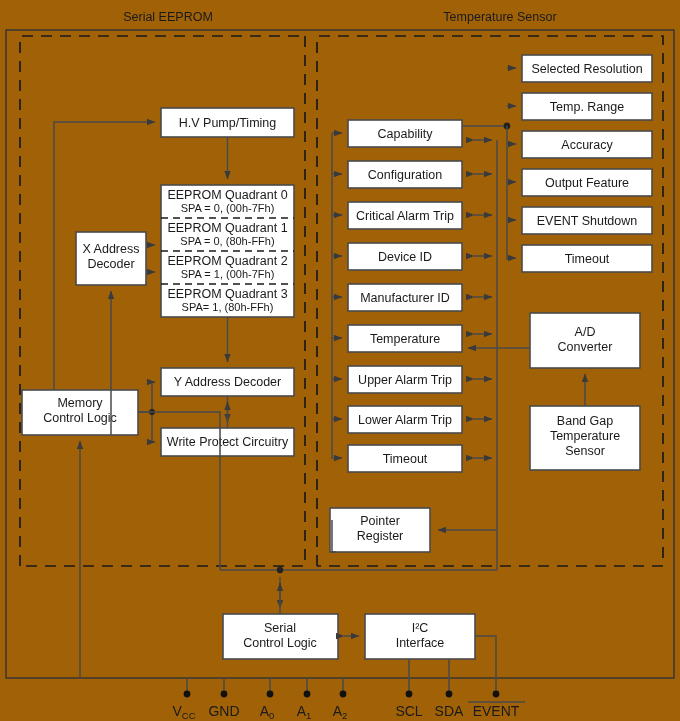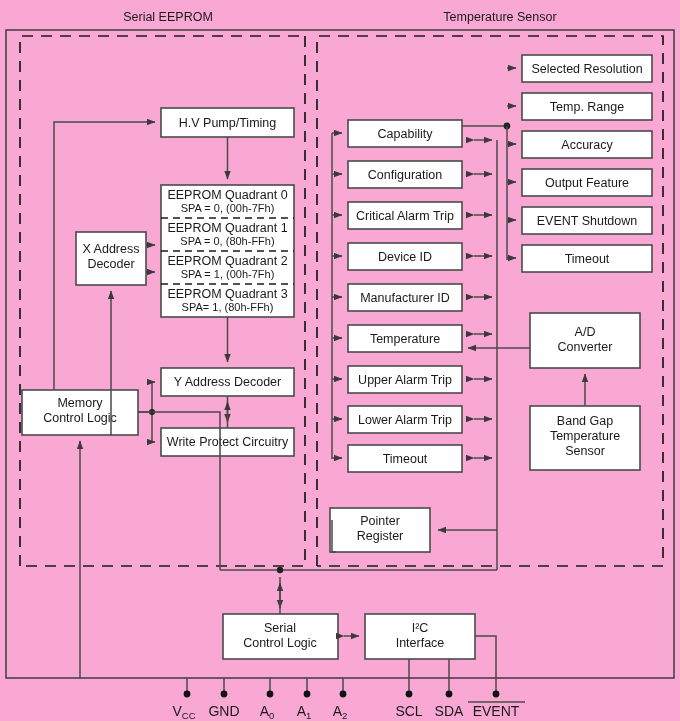--- a/index.html
+++ b/index.html
@@ -1,18 +1,18 @@
 <!DOCTYPE html>
 <html><head>
 <meta charset="utf-8">
 <style>
   html,body{margin:0;padding:0;background:#ffffff;}
   body{width:680px;height:721px;overflow:hidden;
        font-family:"Liberation Sans","DejaVu Sans",sans-serif;}
-  #diagram{position:relative;width:680px;height:721px;background:#f9a8d4;}
+  #diagram{position:relative;width:680px;height:721px;background:#a16207;}
   svg{display:block;}
   .blk{fill:#ffffff;stroke:#4a4a4a;stroke-width:1.6;}
   .ln{stroke:#4a4a4a;stroke-width:1.5;fill:none;}
   .dash{stroke:#1a1a1a;stroke-width:1.7;fill:none;stroke-dasharray:11 8;}
   .frame{fill:none;stroke:#333;stroke-width:1.4;}
   .dot{fill:#222;}
   .pin-dot{fill:#111;}
   text{fill:#1a1a1a;font-family:"Liberation Sans","DejaVu Sans",sans-serif;}
   .t-blk{font-size:12.5px;text-anchor:middle;}
   .t-blk-sm{font-size:11px;text-anchor:middle;}

